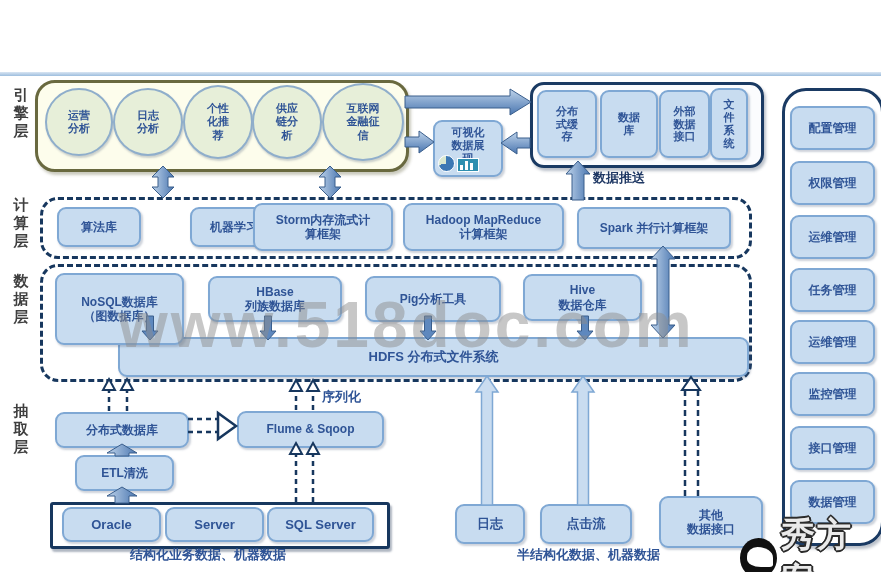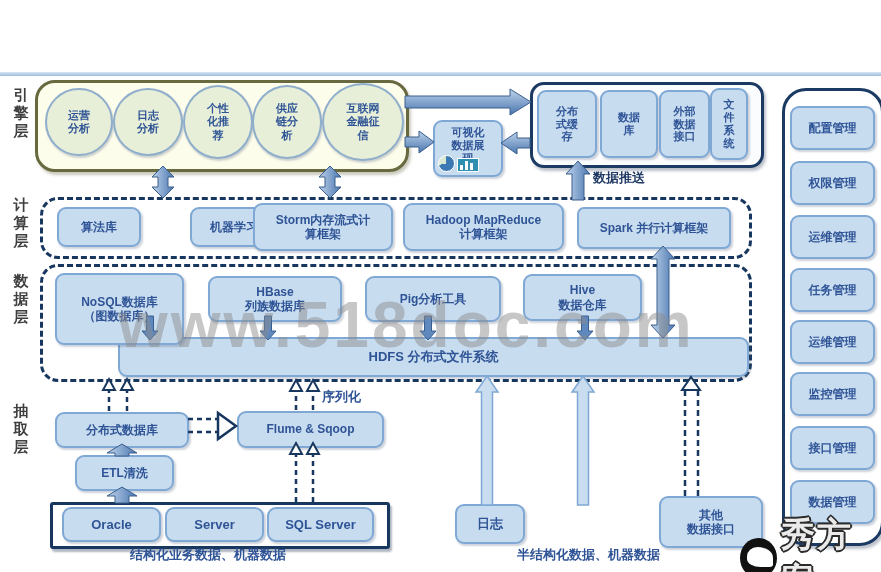--- a/index.html
+++ b/index.html
@@ -130,20 +130,21 @@
   <div class="box" style="left:237px;top:411px;width:143px;height:33px;">Flume &amp; Sqoop</div>
   <div class="abs small-label" style="left:322px;top:388px;color:#2F5496;">序列化</div>
 
   <div class="src-container" style="left:50px;top:502px;width:334px;height:41px;"></div>
   <div class="box" style="left:62px;top:507px;width:95px;height:31px;font-size:13px;">Oracle</div>
   <div class="box" style="left:165px;top:507px;width:95px;height:31px;font-size:13px;">Server</div>
   <div class="box" style="left:267px;top:507px;width:103px;height:31px;font-size:13px;">SQL Server</div>
   <div class="abs caption" style="left:130px;top:546px;">结构化业务数据、机器数据</div>
 
   <div class="box" style="left:455px;top:504px;width:66px;height:36px;font-size:13px;">日志</div>
+  <div class="box" style="left:540px;top:504px;width:88px;height:36px;font-size:13px;">点击流</div>
   <div class="box" style="left:659px;top:496px;width:100px;height:48px;">其他
 数据接口</div>
   <div class="abs caption" style="left:517px;top:546px;">半结构化数据、机器数据</div>
 
   <div class="abs mgmt-container"></div>
   <div class="box" style="left:790px;top:106px;width:81px;height:40px;text-align:right;">配置管理</div>
   <div class="box" style="left:790px;top:161px;width:81px;height:40px;">权限管理</div>
   <div class="box" style="left:790px;top:215px;width:81px;height:40px;">运维管理</div>
   <div class="box" style="left:790px;top:268px;width:81px;height:40px;">任务管理</div>
   <div class="box" style="left:790px;top:320px;width:81px;height:40px;">运维管理</div>

